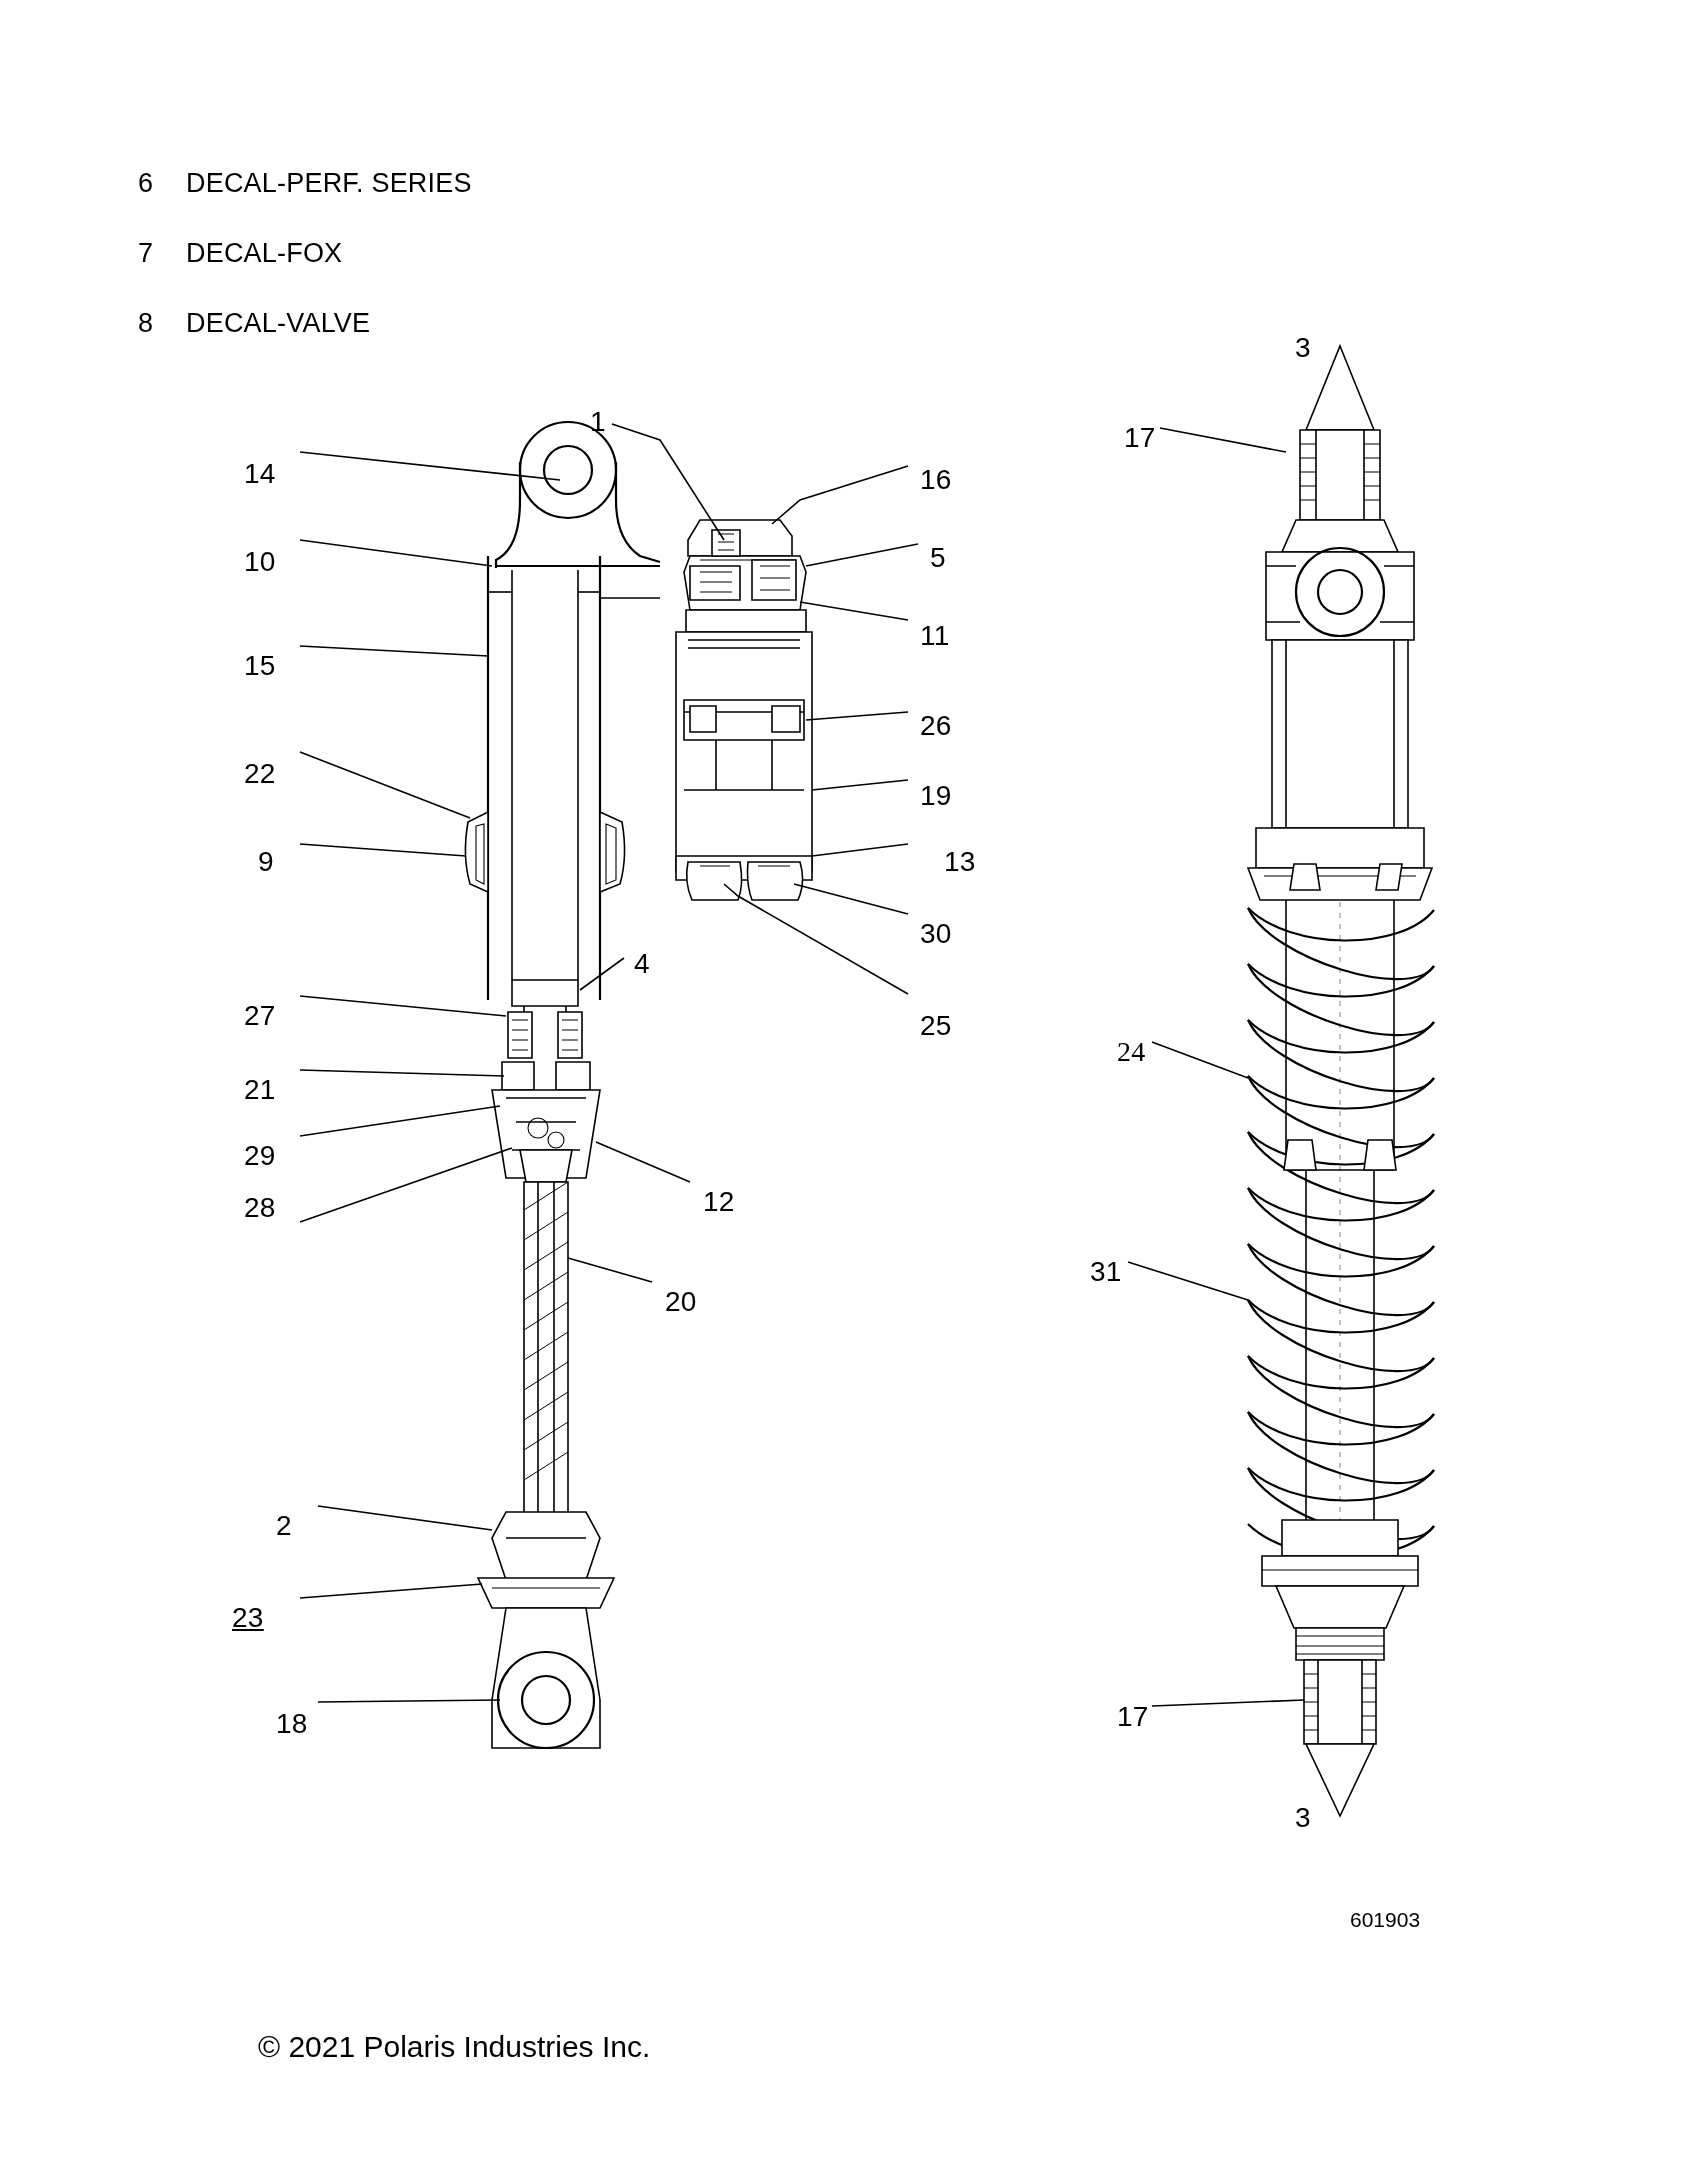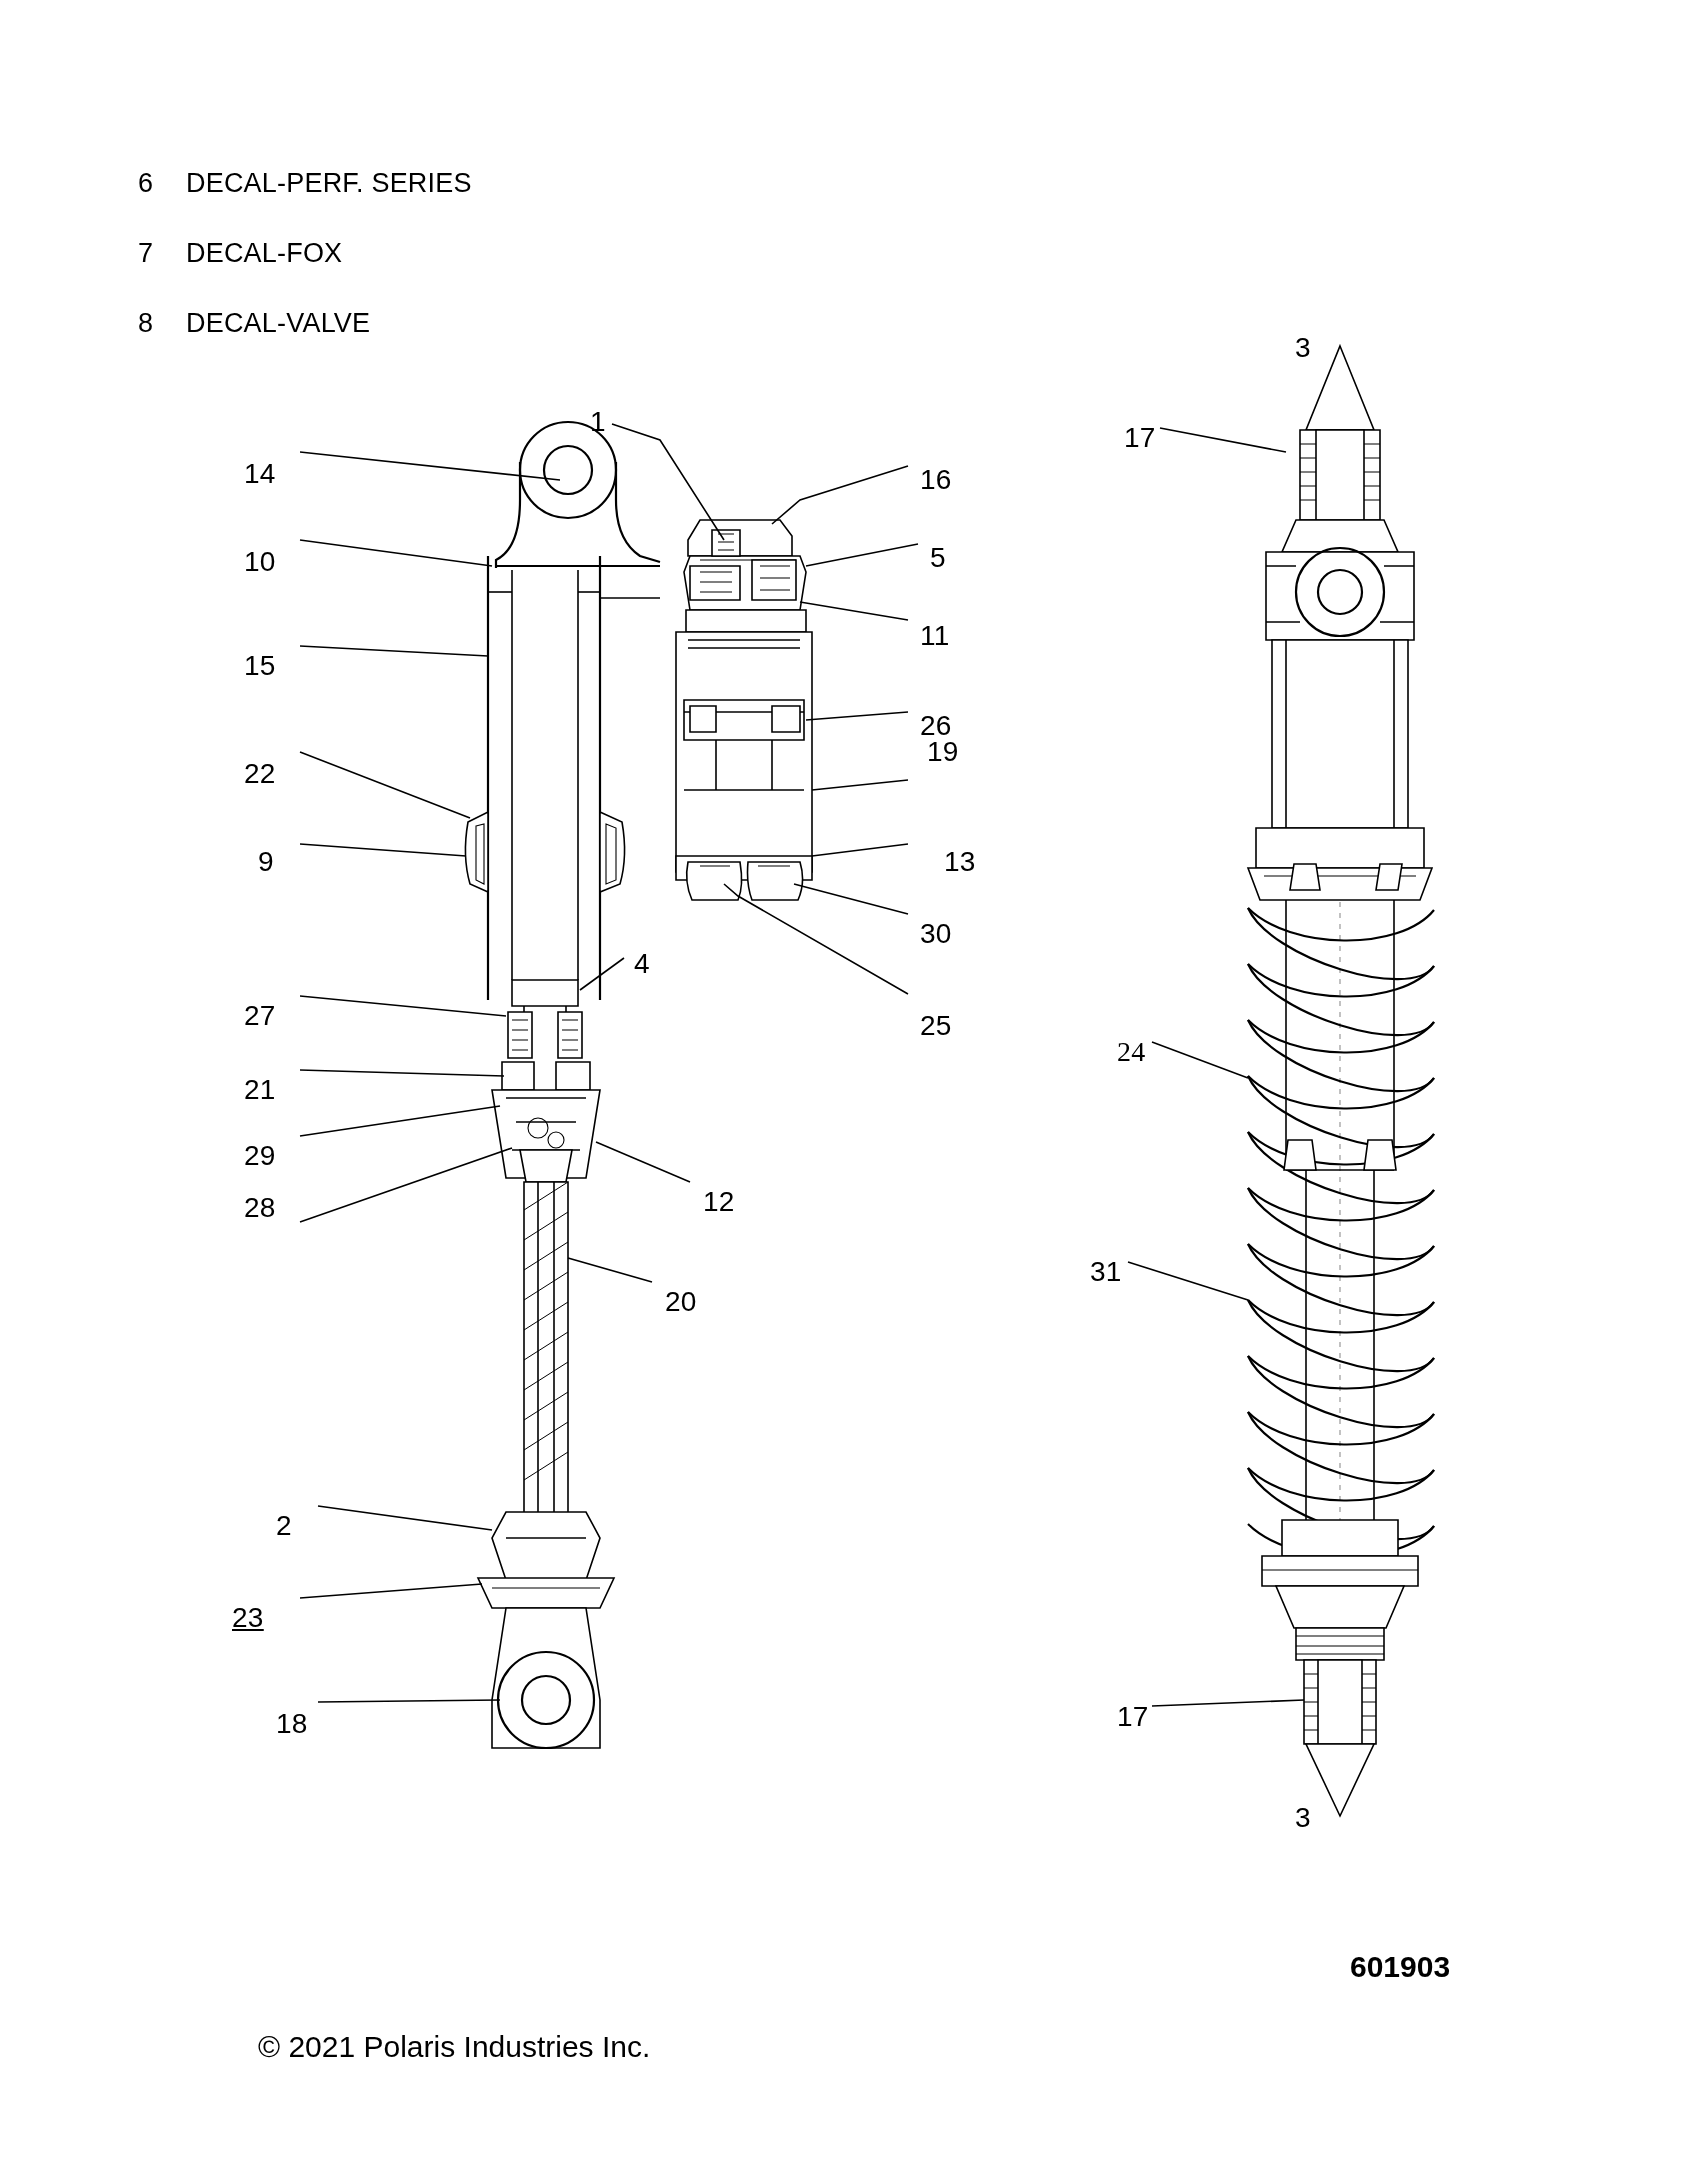--- a/index.html
+++ b/index.html
@@ -49,24 +49,23 @@
   .footer-copy {
     position: absolute;
     left: 258px;
     top: 2030px;
     font-size: 30px;
     white-space: nowrap;
   }
   .footer-part {
     position: absolute;
     left: 1350px;
-    top: 1950px;
-    font-size: 30px;
+    top: 1908px;
+    font-size: 21px;
     white-space: nowrap;
-    font-weight: bold;
   }
   svg.art {
     position: absolute;
     left: 0;
     top: 0;
     width: 1700px;
     height: 2174px;
   }
   .ln {
     stroke: #000;
@@ -346,21 +345,21 @@
 
   <div class="callout" style="left:590px;top:408px;">1</div>
   <div class="callout" style="left:634px;top:950px;">4</div>
   <div class="callout" style="left:703px;top:1188px;">12</div>
   <div class="callout" style="left:665px;top:1288px;">20</div>
 
   <div class="callout" style="left:920px;top:466px;">16</div>
   <div class="callout" style="left:930px;top:544px;">5</div>
   <div class="callout" style="left:920px;top:622px;">11</div>
   <div class="callout" style="left:920px;top:712px;">26</div>
-  <div class="callout" style="left:920px;top:738px;margin-left:7px;">19</div>
+  <div class="callout" style="left:920px;top:782px;">19</div>
   <div class="callout" style="left:944px;top:848px;">13</div>
   <div class="callout" style="left:920px;top:920px;">30</div>
   <div class="callout" style="left:920px;top:1000px;margin-top:12px;">25</div>
 
   <div class="callout" style="left:1295px;top:334px;">3</div>
   <div class="callout" style="left:1124px;top:424px;">17</div>
   <div class="callout" style="left:1117px;top:1038px;font-family:Liberation Serif, serif;">24</div>
   <div class="callout" style="left:1090px;top:1258px;">31</div>
   <div class="callout" style="left:1117px;top:1703px;">17</div>
   <div class="callout" style="left:1295px;top:1804px;">3</div>

